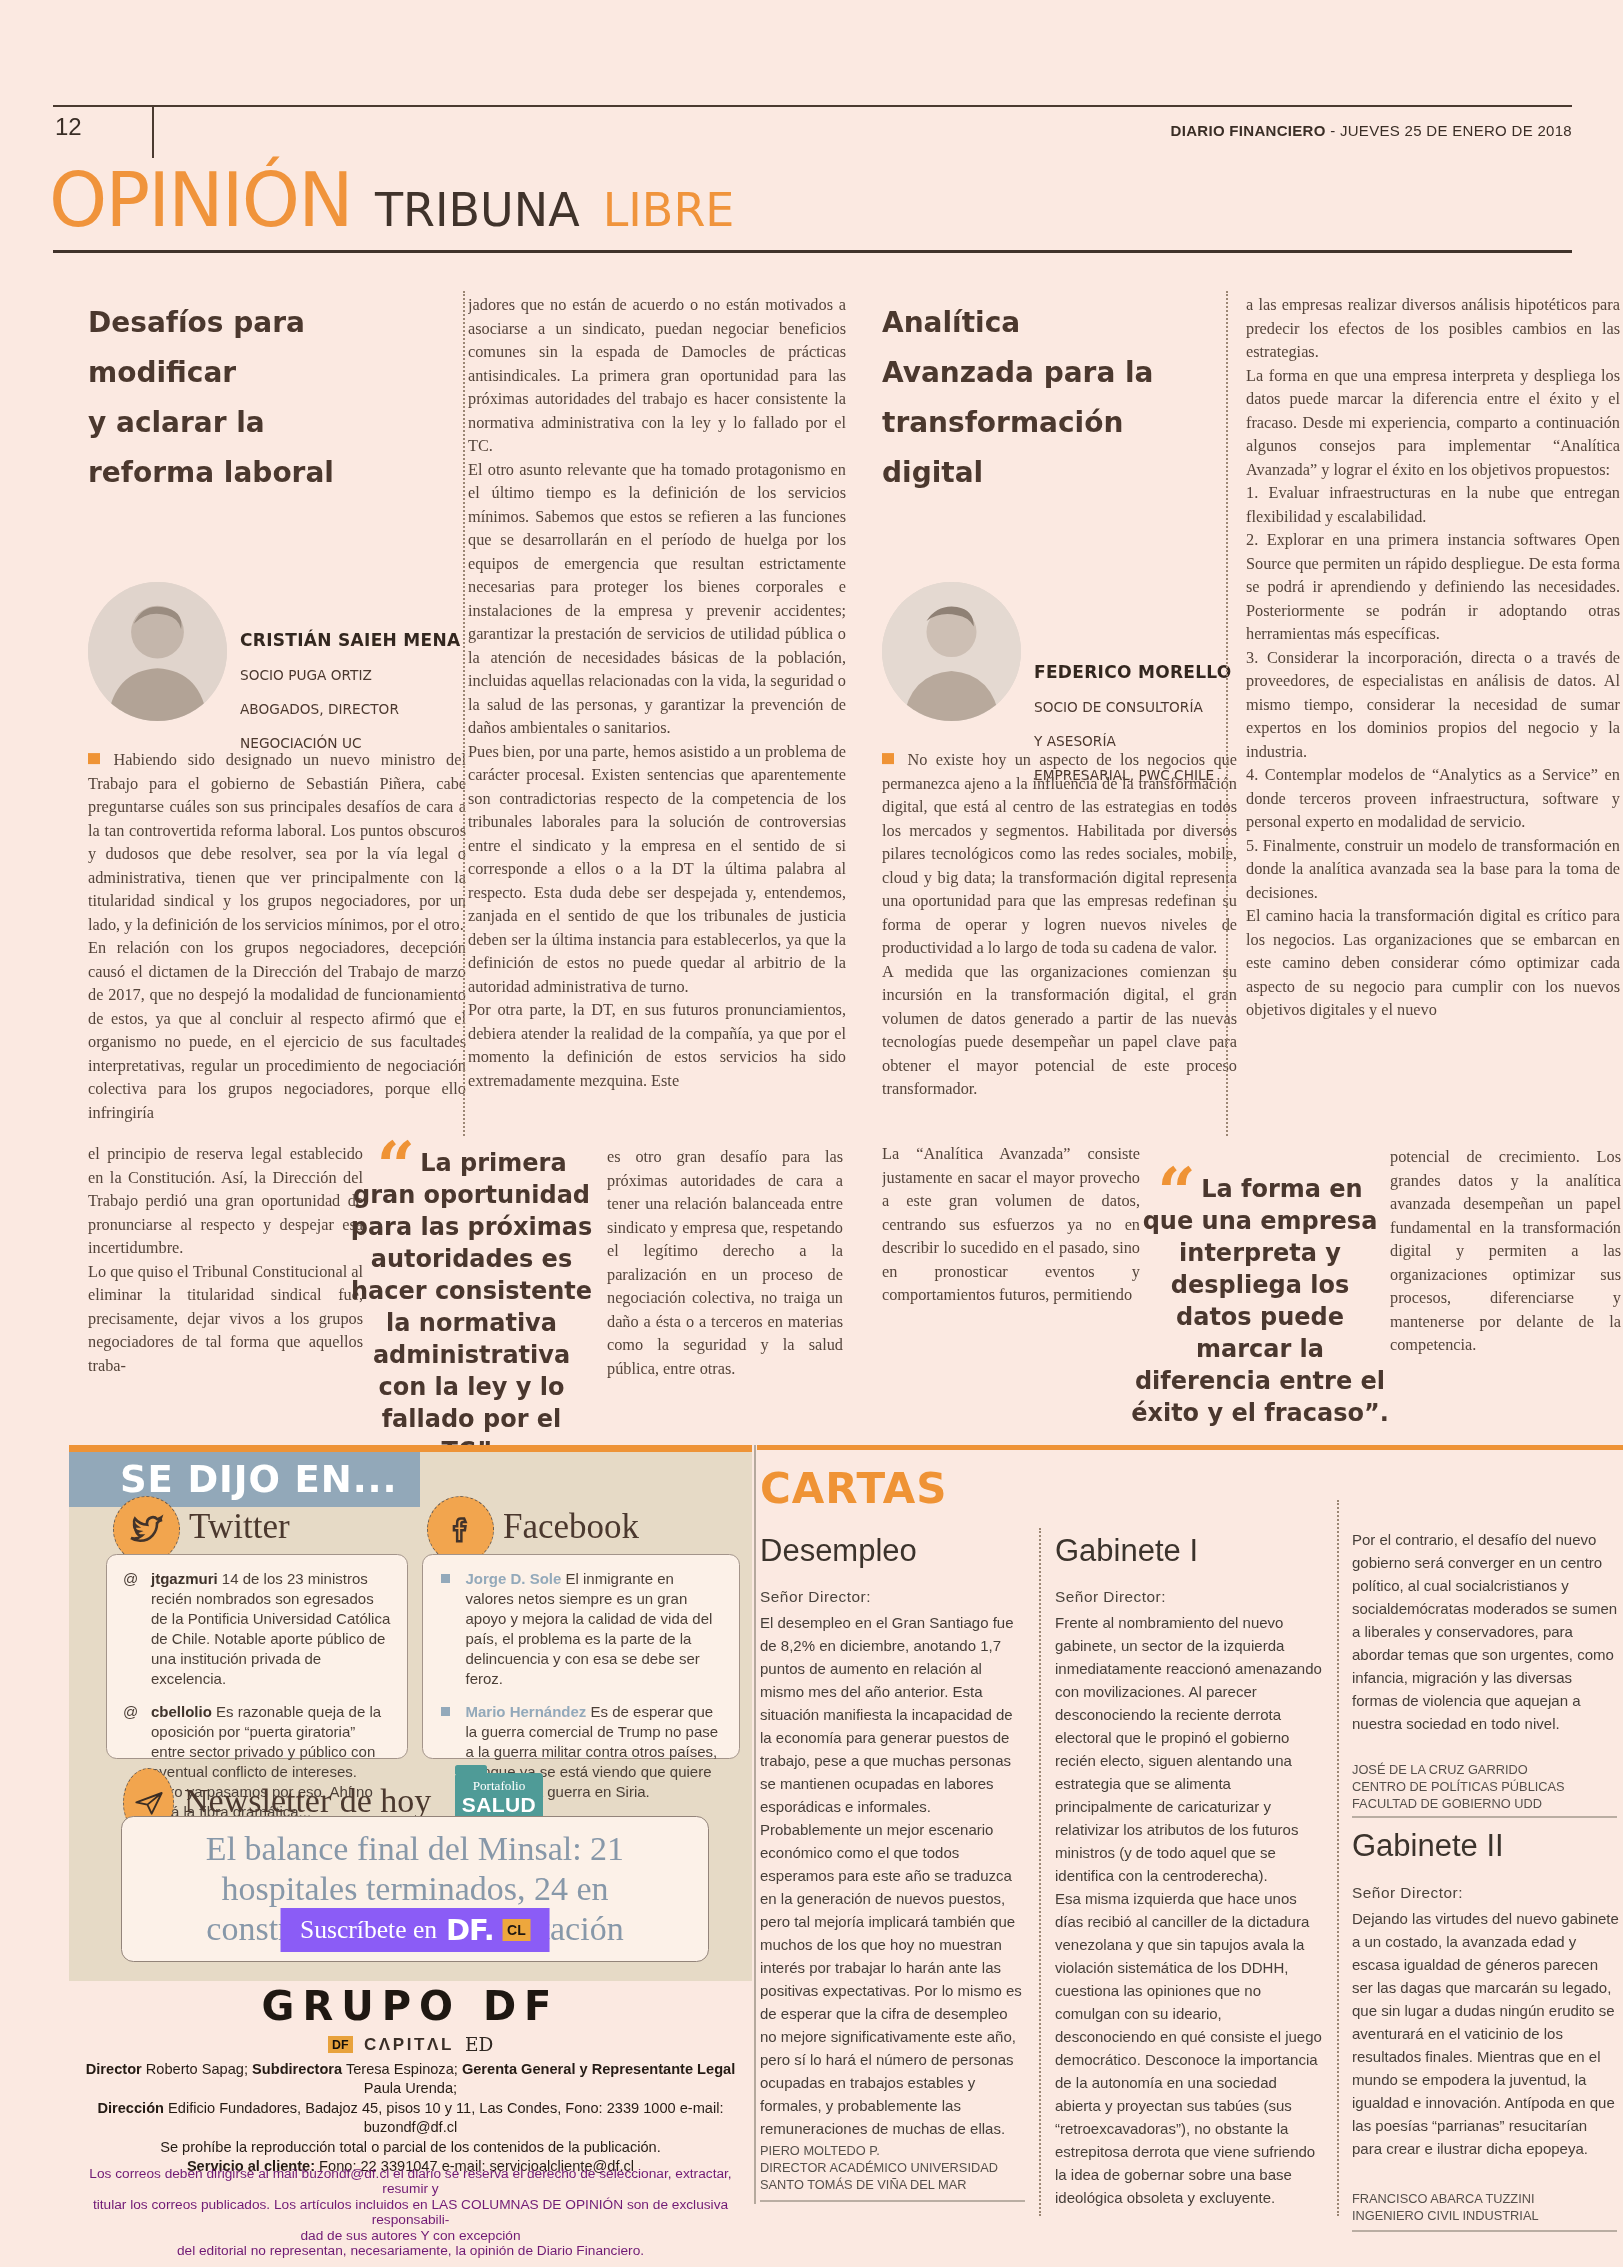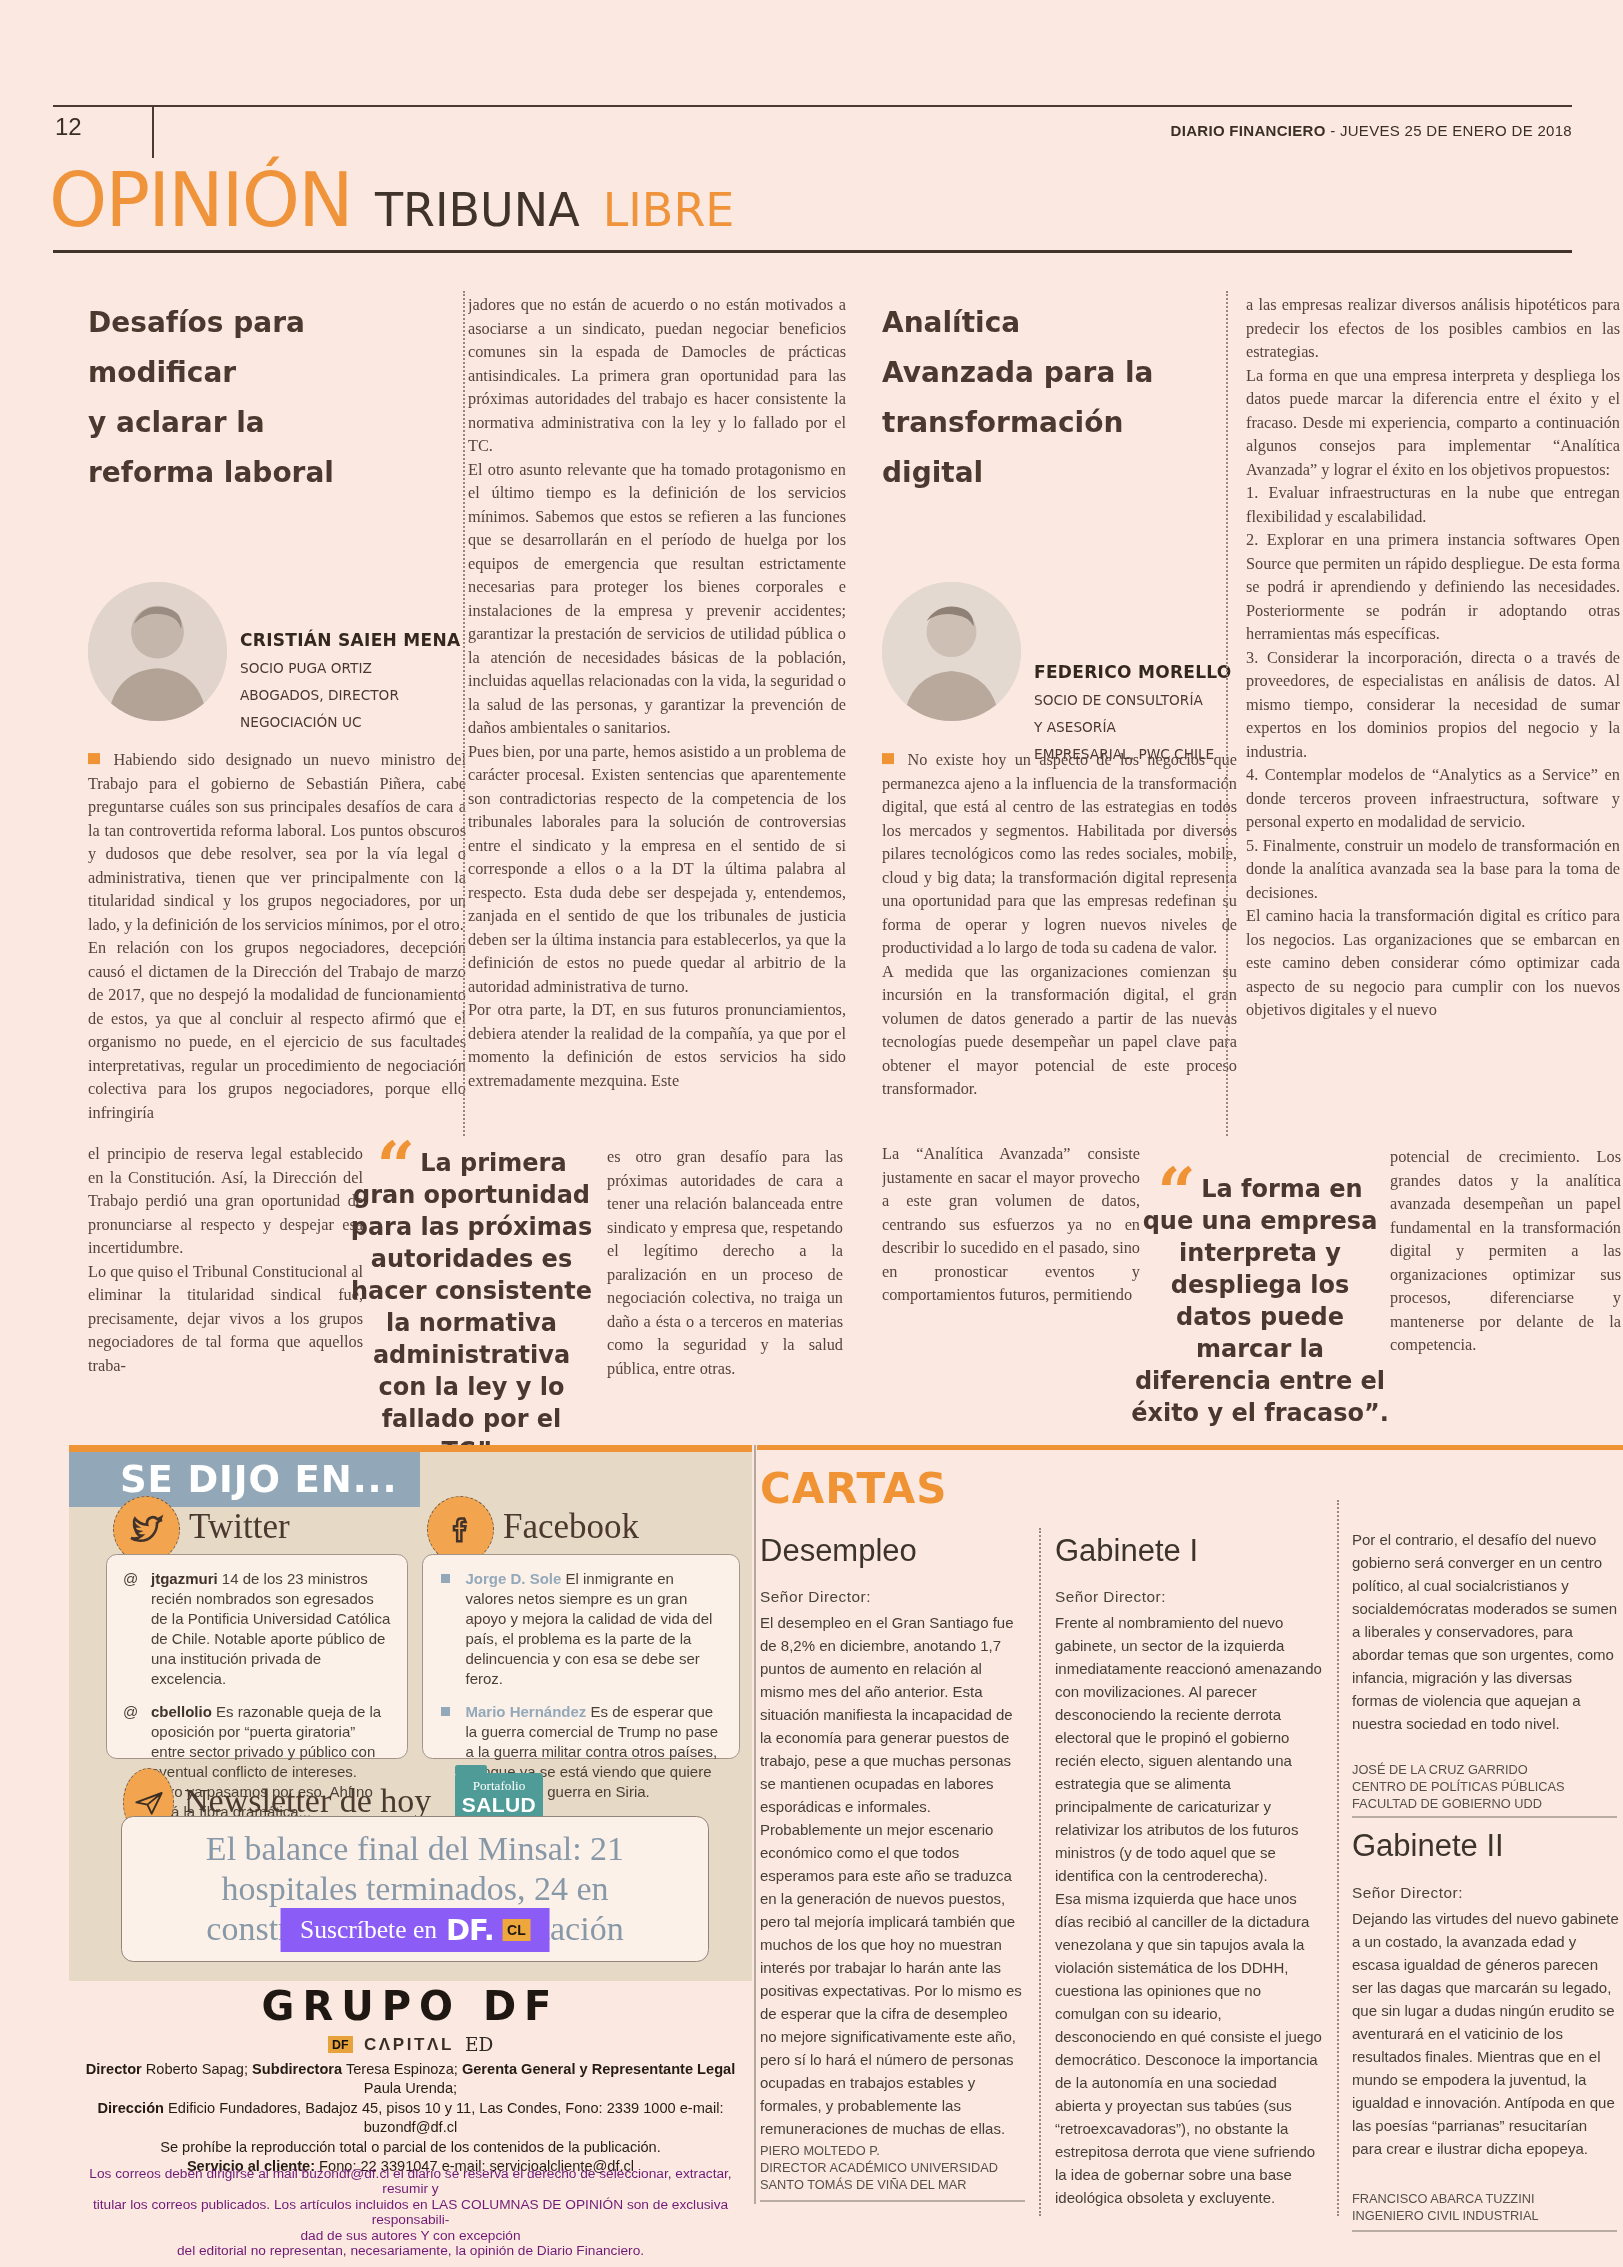--- a/index.html
+++ b/index.html
@@ -17,21 +17,21 @@
   .opinion{font-size:74px;font-weight:400;color:#f0943c;letter-spacing:-1.8px;font-family:"DejaVu Sans",sans-serif;}
   .tribuna{font-size:46px;color:#40332b;font-family:"DejaVu Sans",sans-serif;}
   .libre{font-size:46px;color:#f0943c;font-family:"DejaVu Sans",sans-serif;}
   .section-rule{left:53px;top:250px;width:1519px;height:2.6px;background:#40332b;}
 
   
   .art-title{font-family:"DejaVu Sans",sans-serif;font-weight:600;font-size:28px;line-height:50px;color:#4b382e;}
   .avatar{width:139px;height:139px;border-radius:50%;background:#e3d6cf;overflow:hidden;}
   .author{font-family:"DejaVu Sans",sans-serif;}
   .author .name{font-size:17px;font-weight:700;color:#33271f;letter-spacing:0.3px;}
-  .author .role{font-size:13.7px;line-height:17px;color:#4b382e;margin-top:10px;}
+  .author .role{font-size:13.7px;line-height:17px;color:#4b382e;margin-top:17px;}
   .body-serif{font-family:"Liberation Serif","DejaVu Serif",serif;font-size:16.3px;line-height:23.5px;
               color:#54443a;text-align:justify;}
   .body-serif p{margin:0;}
   .lead::before{content:"";display:inline-block;width:11.5px;height:11.5px;background:#ef9335;
                 margin-right:14px;transform:translateY(-0.9px);}
   .dotted-v{width:0;border-left:2.6px dotted #9b8674;}
   .pullquote{font-family:"DejaVu Sans",sans-serif;font-weight:700;font-size:24px;line-height:32px;
              color:#4a372e;text-align:center;}
   .qmark{color:#ef9335;font-family:"DejaVu Serif",serif;font-size:67px;line-height:0;
          vertical-align:-19.4px;margin-right:5.3px;}

